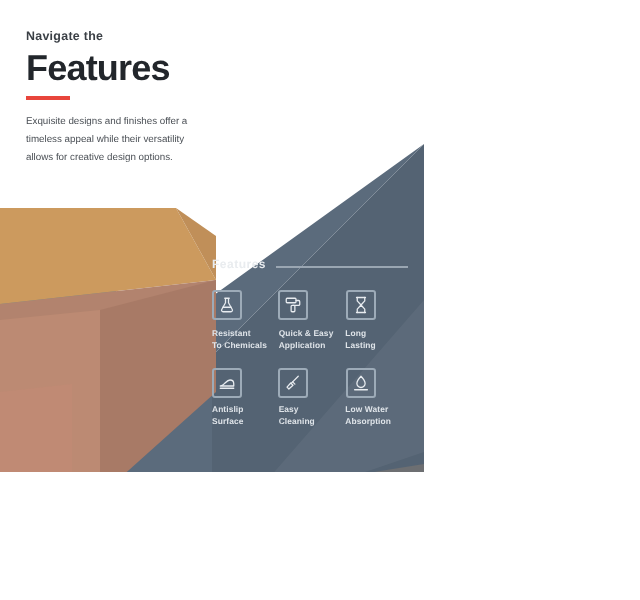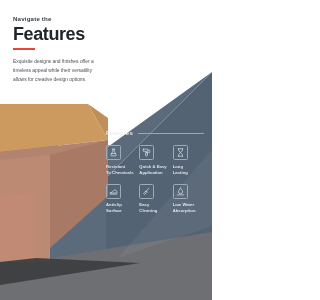--- a/index.html
+++ b/index.html
@@ -6,21 +6,21 @@
     margin: 0;
     padding: 0;
     background: #ffffff;
   }
   body {
     font-family: "Liberation Sans", sans-serif;
   }
   #poster {
     position: relative;
     width: 212px;
-    height: 300px;
+    height: 236px;
     overflow: hidden;
     background: #ffffff;
   }
 
   
   .art {
     position: absolute;
     inset: 0;
     overflow: hidden;
   }

